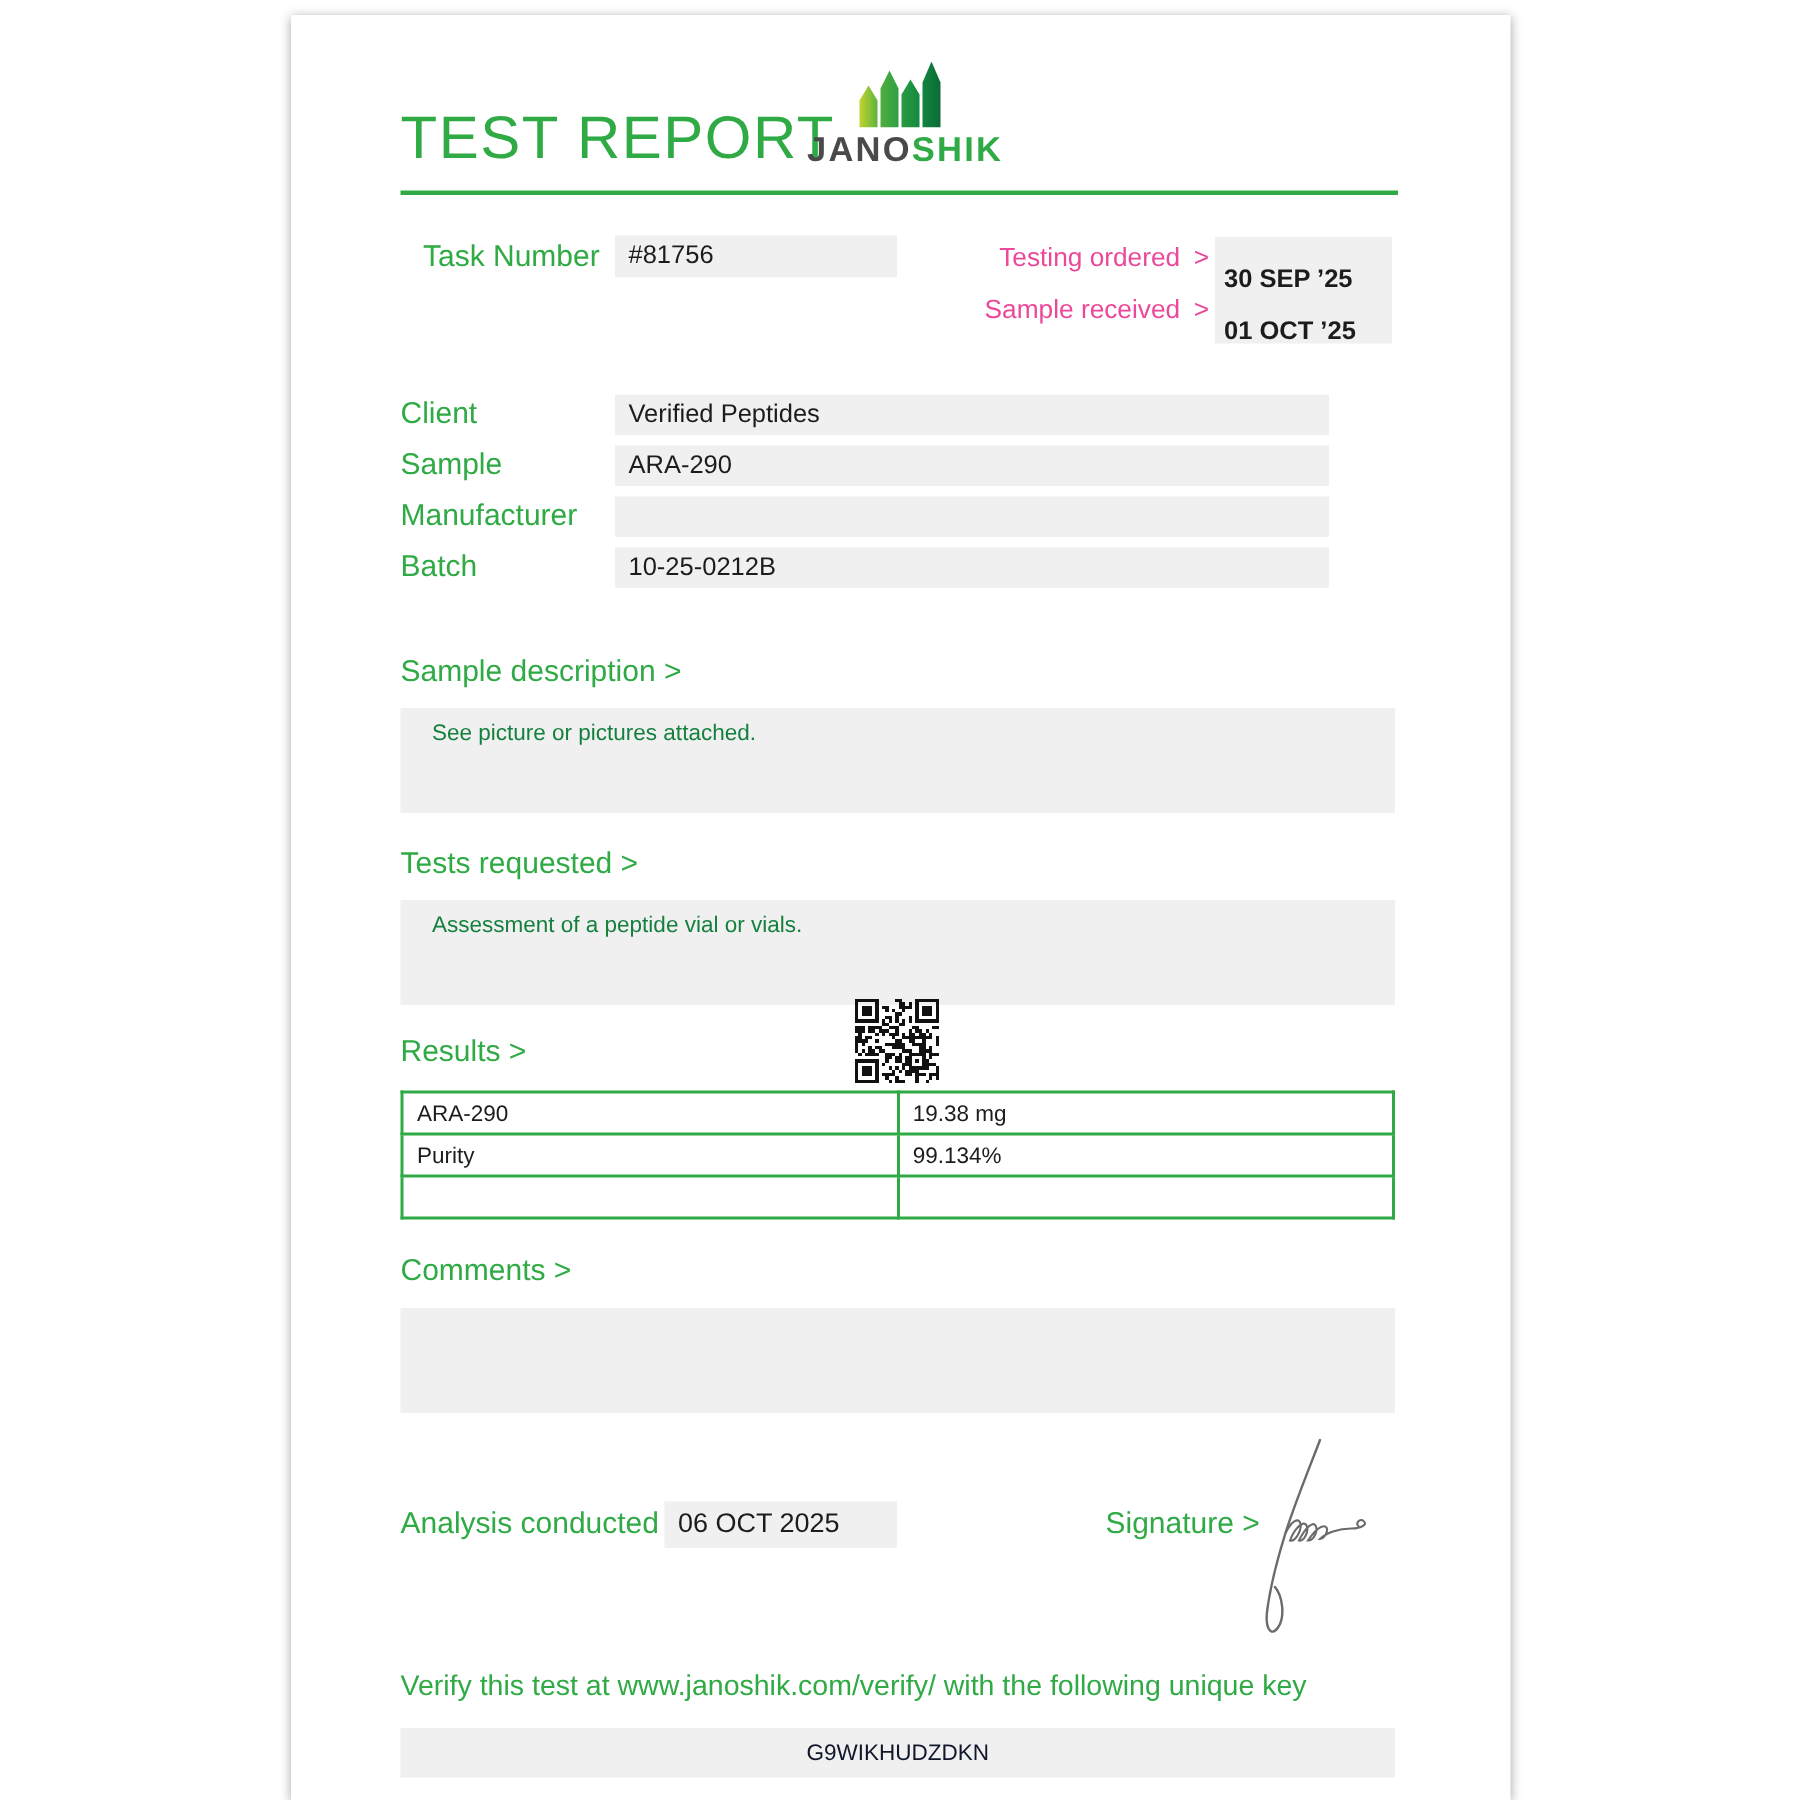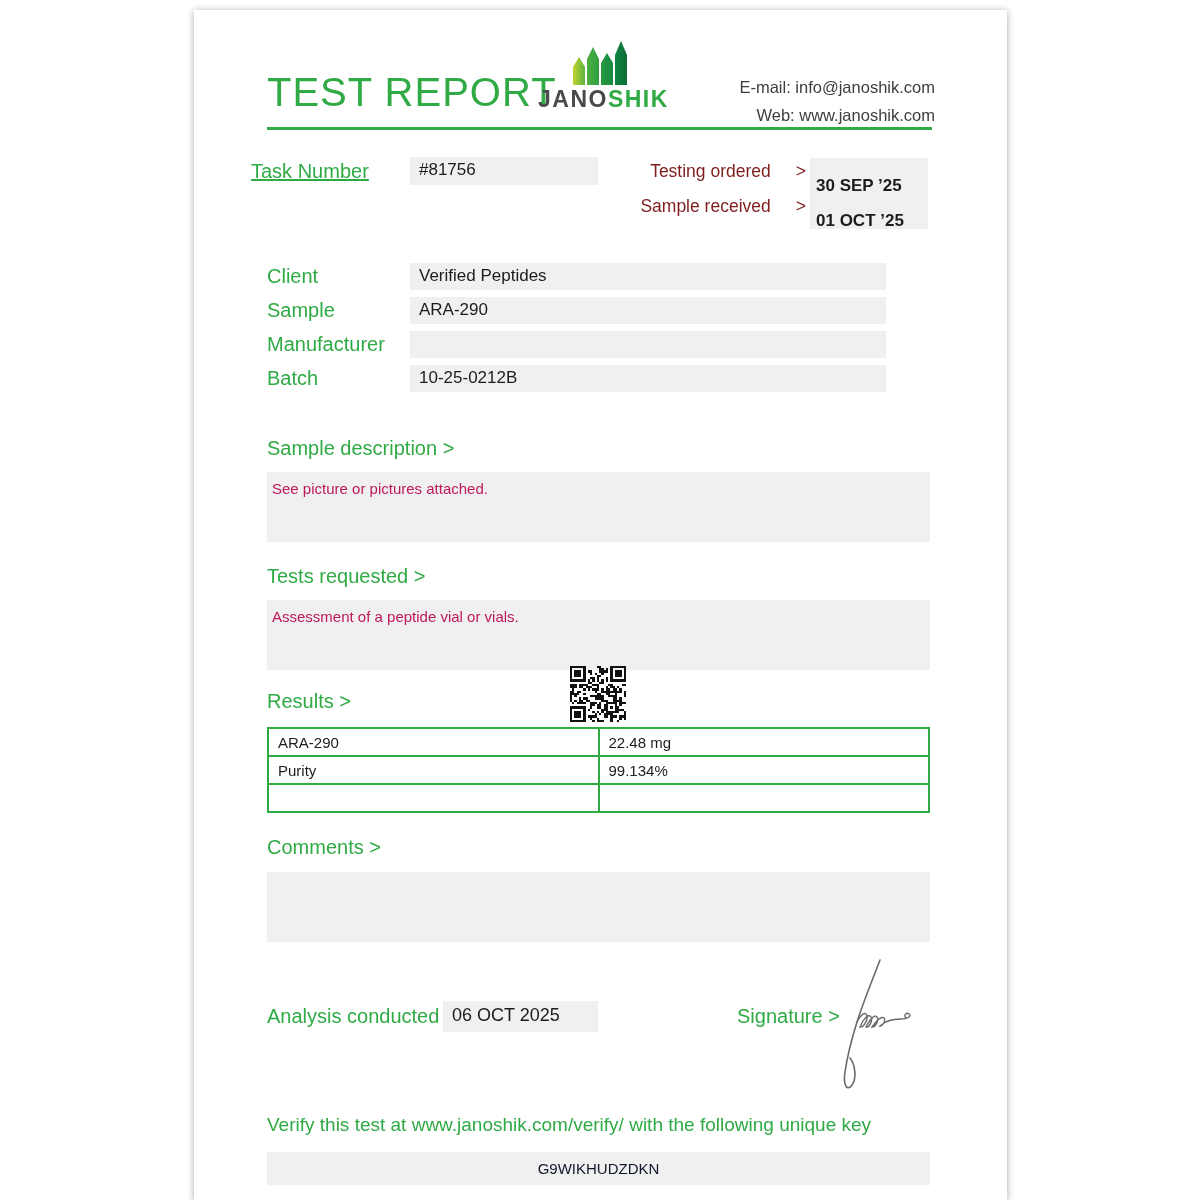--- a/index.html
+++ b/index.html
@@ -20,37 +20,37 @@
   .logo-text .dark { color:#4a4a4a; }
   .logo-text .green { color:#2faa45; }
   .contact { right:72px; top:63px; text-align:right; font-size:16.5px;
              color:#3d3d3d; line-height:28px; white-space:nowrap; }
   .rule { left:73px; top:117px; width:665px; height:3px; background:#2faa45; }
 
   .label { font-size:20px; color:#2faa45; white-space:nowrap; }
   .vbox { background:#f0f0f0; font-size:17px; color:#1c1c1c; padding:3px 9px;
           white-space:nowrap; overflow:hidden; }
 
-  .task-label { left:57px; top:150px;text-decoration:underline; }
+  .task-label { left:88px; top:150px; }
   .task-box { left:216px; top:147px; width:188px; height:28px; }
 
-  .meta-row { width:216px; display:flex; justify-content:flex-end; gap:25px;
-              font-size:17.5px; color:#7f1d1d; white-space:nowrap; }
+  .meta-row { width:216px; display:flex; justify-content:flex-end; gap:9px;
+              font-size:17.5px; color:#ec4899; white-space:nowrap; }
   .meta-row1 { left:396px; top:151px; }
   .meta-row2 { left:396px; top:186px; }
   .date-box { width:118px; height:26px; font-weight:700; padding:18px 6px; font-size:17px; }
   .date-box1 { left:616px; top:148px; }
   .date-box2 { left:616px; top:183px; }
 
   .info-label { left:73px; }
   .info-box { left:216px; width:476px; height:27px; }
 
   .sec { left:73px; font-size:20px; color:#2faa45; white-space:nowrap; }
   .bigbox { left:73px; width:663px; height:70px; background:#f0f0f0;
-            font-size:15px; color:#be185d; padding:8px 5px; }
+            font-size:15px; color:#15803d; padding:8px 21px; }
 
   .qr { left:376px; top:656px; width:56px; height:56px; }
 
   .results-table { left:73px; top:717px; width:663px; border-collapse:collapse; }
   .results-table td { border:2px solid #2faa45; height:28px; font-size:15px;
                       color:#1c1c1c; padding:2px 9px; background:#fff; }
   .results-table td.c1 { width:50%; }
 
   .analysis-label { left:73px; top:995px; }
   .analysis-box { left:249px; top:991px; width:155px; height:31px; font-size:18px; padding:4px 9px; }
@@ -89,24 +89,20 @@
         </linearGradient>
       </defs>
       <polygon points="9,16 15,26 15,44 3,44 3,26" fill="url(#lg1)"></polygon>
       <polygon points="23,6 29,18 29,44 17,44 17,18" fill="url(#lg2)"></polygon>
       <polygon points="37,12 43,22 43,44 31,44 31,22" fill="url(#lg3)"></polygon>
       <polygon points="51,0 57,14 57,44 45,44 45,14" fill="url(#lg4)"></polygon>
     </svg>
     <div class="logo-text"><span class="dark">JANO</span><span class="green">SHIK</span></div>
   </div>
 
-  <div class="abs contact">
-    <div><span>E-mail:</span> <span>info@janoshik.com</span></div>
-    <div><span>Web:</span> <span>www.janoshik.com</span></div>
-  </div>
 
   <div class="abs rule"></div>
 
   <div class="abs label task-label">Task Number</div>
   <div class="abs vbox task-box">#81756</div>
 
   <div class="abs meta-row meta-row1">
     <span>Testing ordered</span>
       <span>&gt;</span>
   </div>
@@ -450,21 +446,21 @@
         <rect x="18" y="24" width="1" height="1" fill="#111"></rect>
         <rect x="21" y="24" width="1" height="1" fill="#111"></rect>
       </svg>
   </div>
   <div class="abs sec" style="top:680px">Results &gt;</div>
 
   <table class="abs results-table">
     <tbody>
       <tr>
         <td class="c1">ARA-290</td>
-        <td>22.48 mg</td>
+        <td>19.38 mg</td>
       </tr>
       <tr>
         <td class="c1">Purity</td>
         <td>99.134%</td>
       </tr>
       <tr>
         <td class="c1"></td>
         <td></td>
       </tr>
     </tbody>

